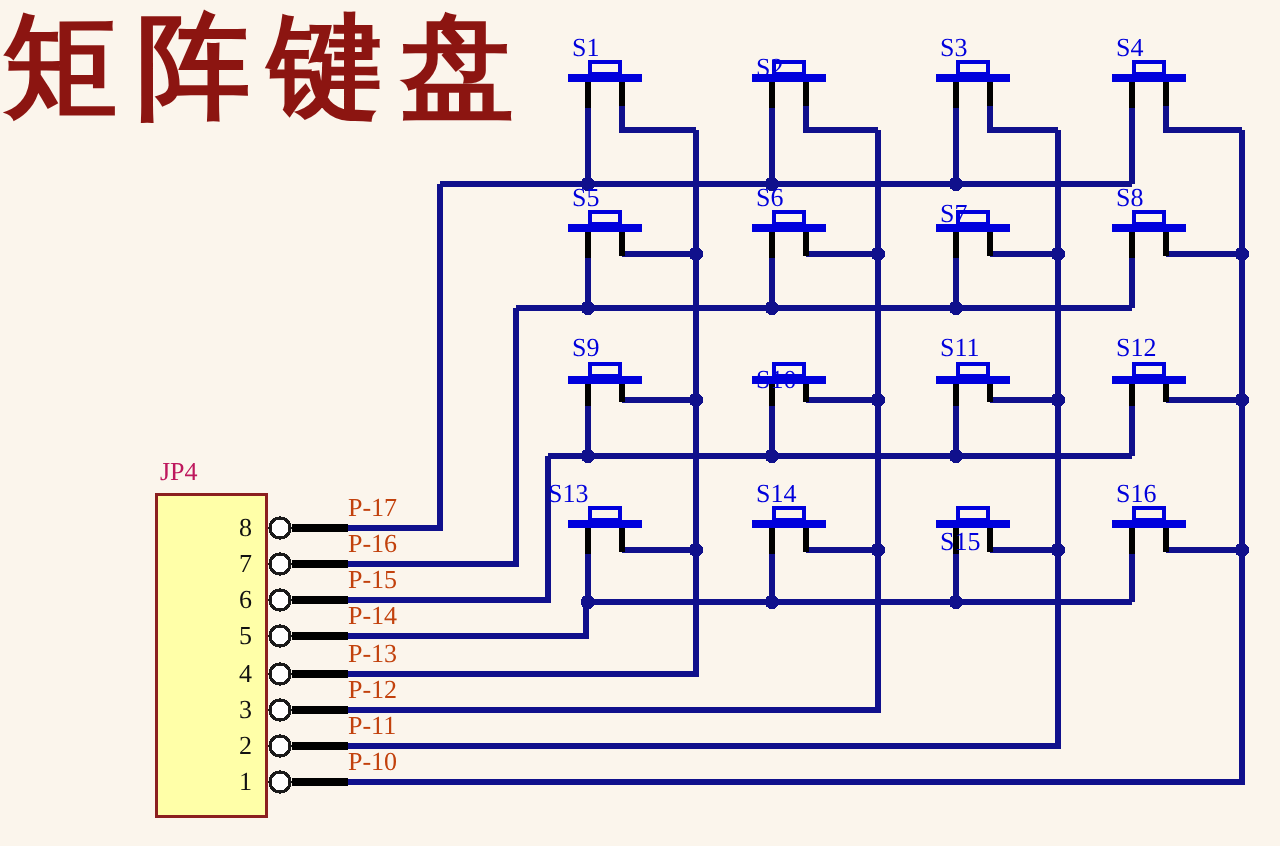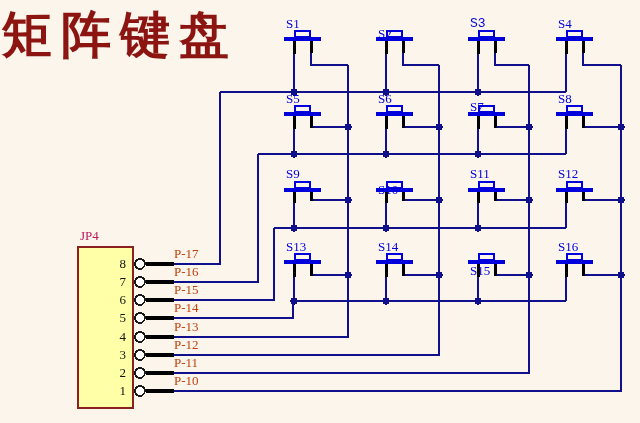--- a/index.html
+++ b/index.html
@@ -9,21 +9,21 @@
     font-family:"Liberation Serif","DejaVu Serif",serif;
   }
   .canvas svg{position:absolute;left:0;top:0;z-index:1;}
   .lbl{position:absolute;z-index:3;font-size:13px;line-height:14px;white-space:nowrap;}
   .slabel{color:#0000DC;}
   .plabel{color:#c2410c;}
   .pnum{color:#111111;width:28px;text-align:right;}
   .jp4{color:#be185d;}
   .title{
     position:absolute;left:2px;top:0px;z-index:5;
-    font-size:50px;line-height:70px;font-weight:bold;letter-spacing:9px;
+    font-size:57px;line-height:70px;font-weight:bold;letter-spacing:9px;
     color:#8C1511;font-family:"Liberation Serif","DejaVu Serif",serif;
   }
 </style>
 </head>
 <body>
 
 <div class="canvas">
 
 <svg width="640" height="423" viewBox="0 0 640 423" shape-rendering="crispEdges">
 
@@ -226,31 +226,31 @@
         <circle cx="529" cy="200" r="3.6"></circle>
         <circle cx="529" cy="275" r="3.6"></circle>
     <circle cx="621" cy="127" r="3.6"></circle>
         <circle cx="621" cy="200" r="3.6"></circle>
         <circle cx="621" cy="275" r="3.6"></circle>
   </g>
 </svg>
 
 <div class="lbl slabel" style="left:286px;top:17px;">S1</div>
 <div class="lbl slabel" style="left:378px;top:27px;">S2</div>
-<div class="lbl slabel" style="left:470px;top:17px;font-family:Liberation Mono, monospace;">S3</div>
+<div class="lbl slabel" style="left:470px;top:17px;">S3</div>
 <div class="lbl slabel" style="left:558px;top:17px;">S4</div>
 <div class="lbl slabel" style="left:286px;top:92px;">S5</div>
 <div class="lbl slabel" style="left:378px;top:92px;text-align:right;">S6</div>
 <div class="lbl slabel" style="left:470px;top:100px;">S7</div>
 <div class="lbl slabel" style="left:558px;top:92px;">S8</div>
 <div class="lbl slabel" style="left:286px;top:167px;">S9</div>
 <div class="lbl slabel" style="left:378px;top:167px;margin-top:16px;">S10</div>
 <div class="lbl slabel" style="left:470px;top:167px;">S11</div>
 <div class="lbl slabel" style="left:558px;top:167px;">S12</div>
-<div class="lbl slabel" style="left:286px;top:240px;">S13</div>
+<div class="lbl slabel" style="left:274px;top:240px;">S13</div>
 <div class="lbl slabel" style="left:378px;top:240px;">S14</div>
 <div class="lbl slabel" style="left:470px;top:240px;margin-top:24px;">S15</div>
 <div class="lbl slabel" style="left:558px;top:240px;">S16</div>
 
 <div class="lbl jp4" style="left:80px;top:229px;">JP4</div>
 
 <div class="lbl pnum" style="left:98px;top:257px;">8</div>
 <div class="lbl pnum" style="left:98px;top:275px;">7</div>
 <div class="lbl pnum" style="left:98px;top:293px;">6</div>
 <div class="lbl pnum" style="left:98px;top:311px;">5</div>

